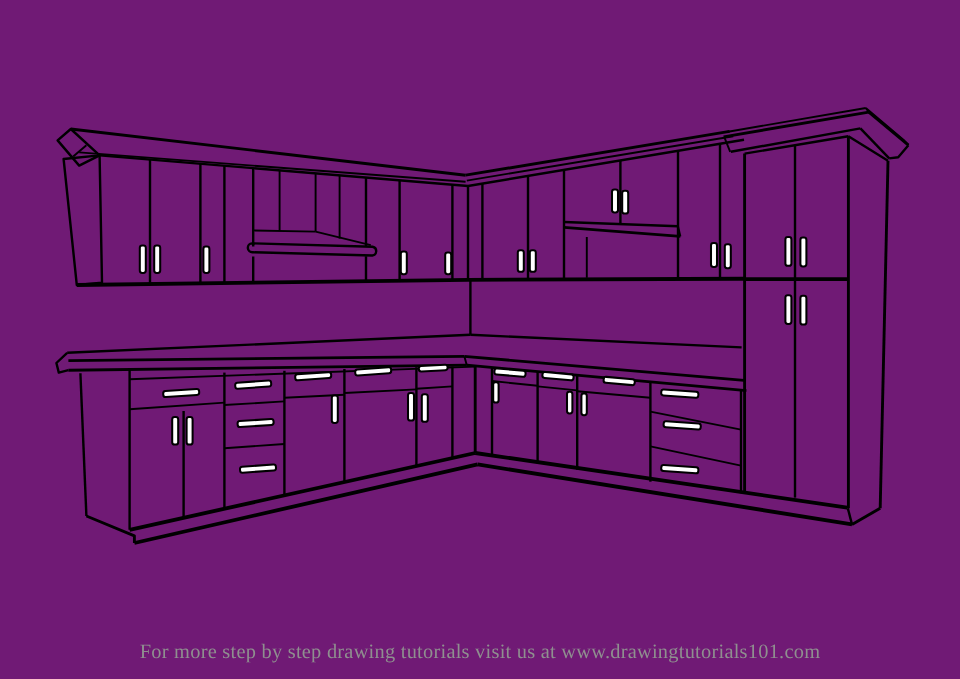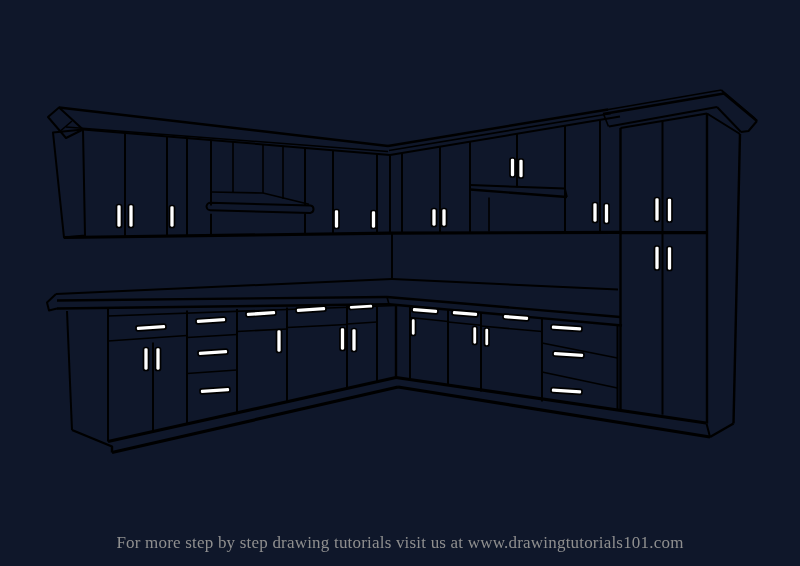--- a/index.html
+++ b/index.html
@@ -12,21 +12,21 @@
   .s25{stroke-width:2.4;}
   .s3{stroke-width:3.2;}
   .handle{fill:#fff;stroke:#000;stroke-width:1.7;}
   .bar{fill:#fff;stroke:#000;stroke-width:2;}
   .footer{position:absolute;left:0;right:0;bottom:13px;text-align:center;
           font-size:17px;line-height:1.2;color:#8f8f8f;letter-spacing:0.2px;}
 </style>
 </head>
 <body>
 
-<div class="canvas" style="background: #0f172a;">
+<div class="canvas" style="background: #701a75;">
   <svg class="art" width="800" height="566" viewBox="0 0 800 566">
 
     <g>
 
       <path class="s2" d="M48,117 L59,107.5 L83,129.5 L66,138 Z"></path>
       <path class="s1" d="M61,130.5 L72,121"></path>
       <path class="s25" d="M59,107.5 L388,146"></path>
       <path class="s1" d="M66,127 L388,151.5"></path>
       <path class="s2" d="M83,129.5 L390,155"></path>
 

